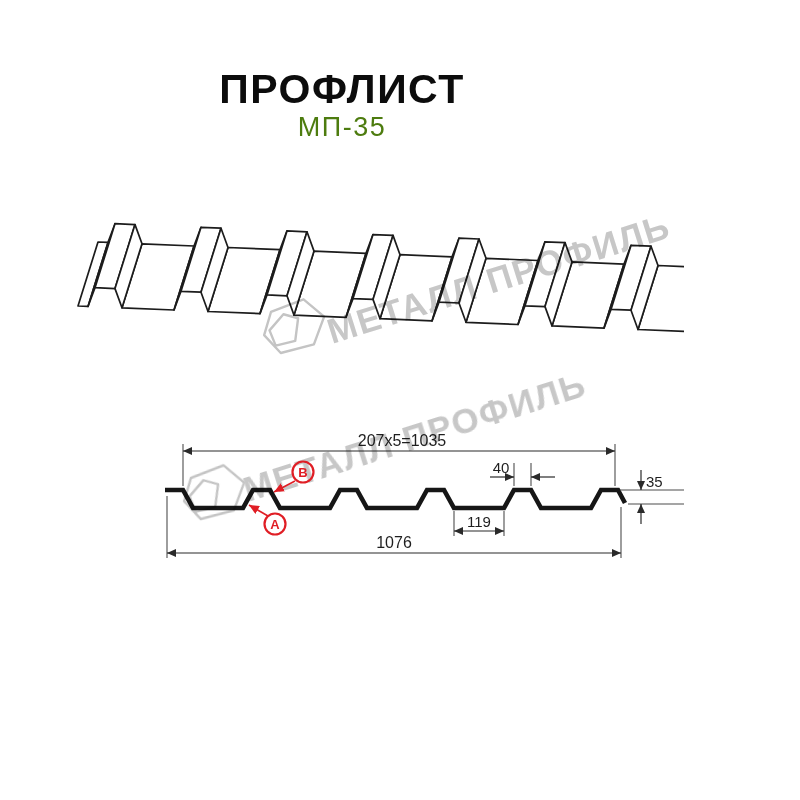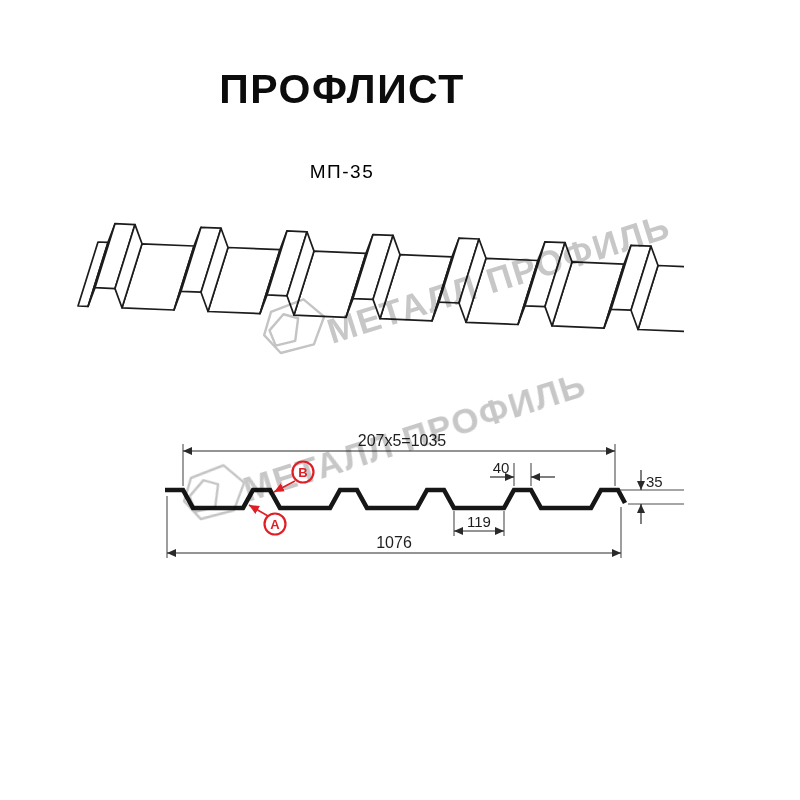--- a/index.html
+++ b/index.html
@@ -1,21 +1,21 @@
 <!DOCTYPE html>
 <html><head>
 <meta charset="utf-8">
 <style>
   html,body{margin:0;padding:0;background:#ffffff;}
   .stage{position:relative;width:684px;height:800px;background:#ffffff;overflow:hidden;
          font-family:"Liberation Sans", sans-serif;}
   .title{position:absolute;left:0;right:0;top:69px;text-align:center;
          font-weight:bold;font-size:41px;line-height:1;letter-spacing:1.5px;color:#0c0c0c;}
   .subtitle{position:absolute;left:0;right:0;top:114px;text-align:center;
-         font-size:19px;line-height:1;letter-spacing:1.5px;color:#000000;margin-top:48px;}
+         font-size:27px;line-height:1;letter-spacing:1.5px;color:#4d7c0f;}
   .footer{position:absolute;left:0;right:0;top:703px;text-align:center;
          font-size:19.5px;line-height:1.2;letter-spacing:0.6px;color:#141414;}
   svg.art{position:absolute;left:0;top:0;}
   .wm{mix-blend-mode:multiply;}
   .wm text{font-weight:bold;letter-spacing:1.5px;}
 </style>
 </head>
 <body>
 
 <div class="stage">

